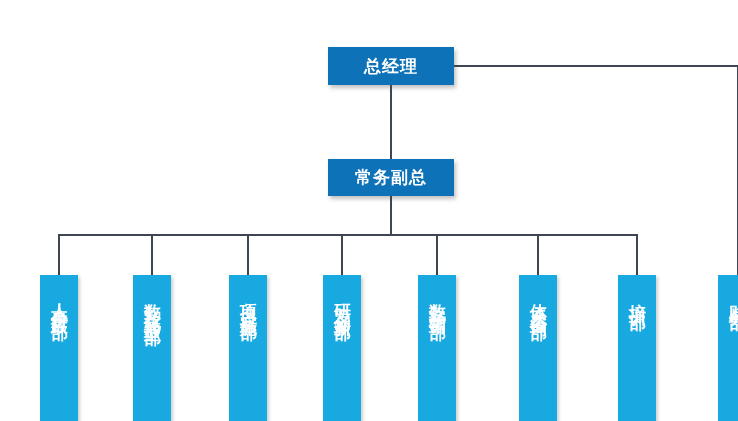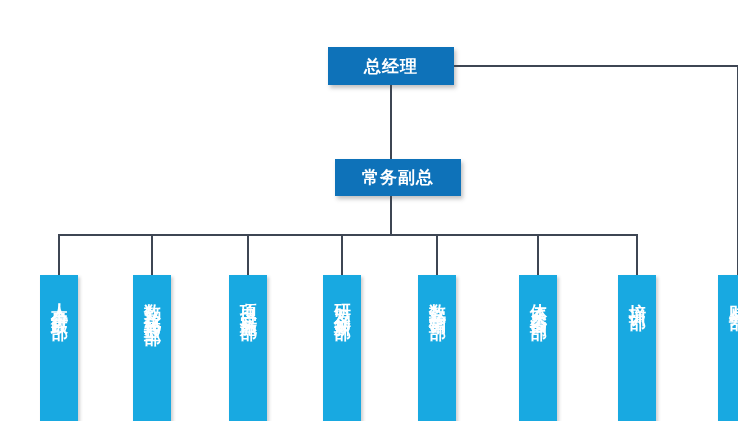--- a/index.html
+++ b/index.html
@@ -70,21 +70,21 @@
   <div class="line v" style="left:215px; top:202px; height:41px;"></div>
   <div class="line v" style="left:309px; top:202px; height:41px;"></div>
   <div class="line v" style="left:404px; top:202px; height:41px;"></div>
   <div class="line v" style="left:505px; top:202px; height:41px;"></div>
   <div class="line v" style="left:604px; top:202px; height:41px;"></div>
 
   <div class="hbox" style="left:296px; top:15px;">
     <span>总经理</span>
   </div>
 
-  <div class="hbox" style="left:303px; top:127px; height:37px;align-items:center;">
+  <div class="hbox" style="left:296px; top:127px; height:37px;align-items:center;">
     <span>常务副总</span>
   </div>
 
   <div class="vbox" style="left:8px;">
     <span class="vlabel">人事行政部</span>
   </div>
   <div class="vbox" style="left:101px;">
     <span class="vlabel">数智化转型部</span>
   </div>
   <div class="vbox" style="left:197px;">

